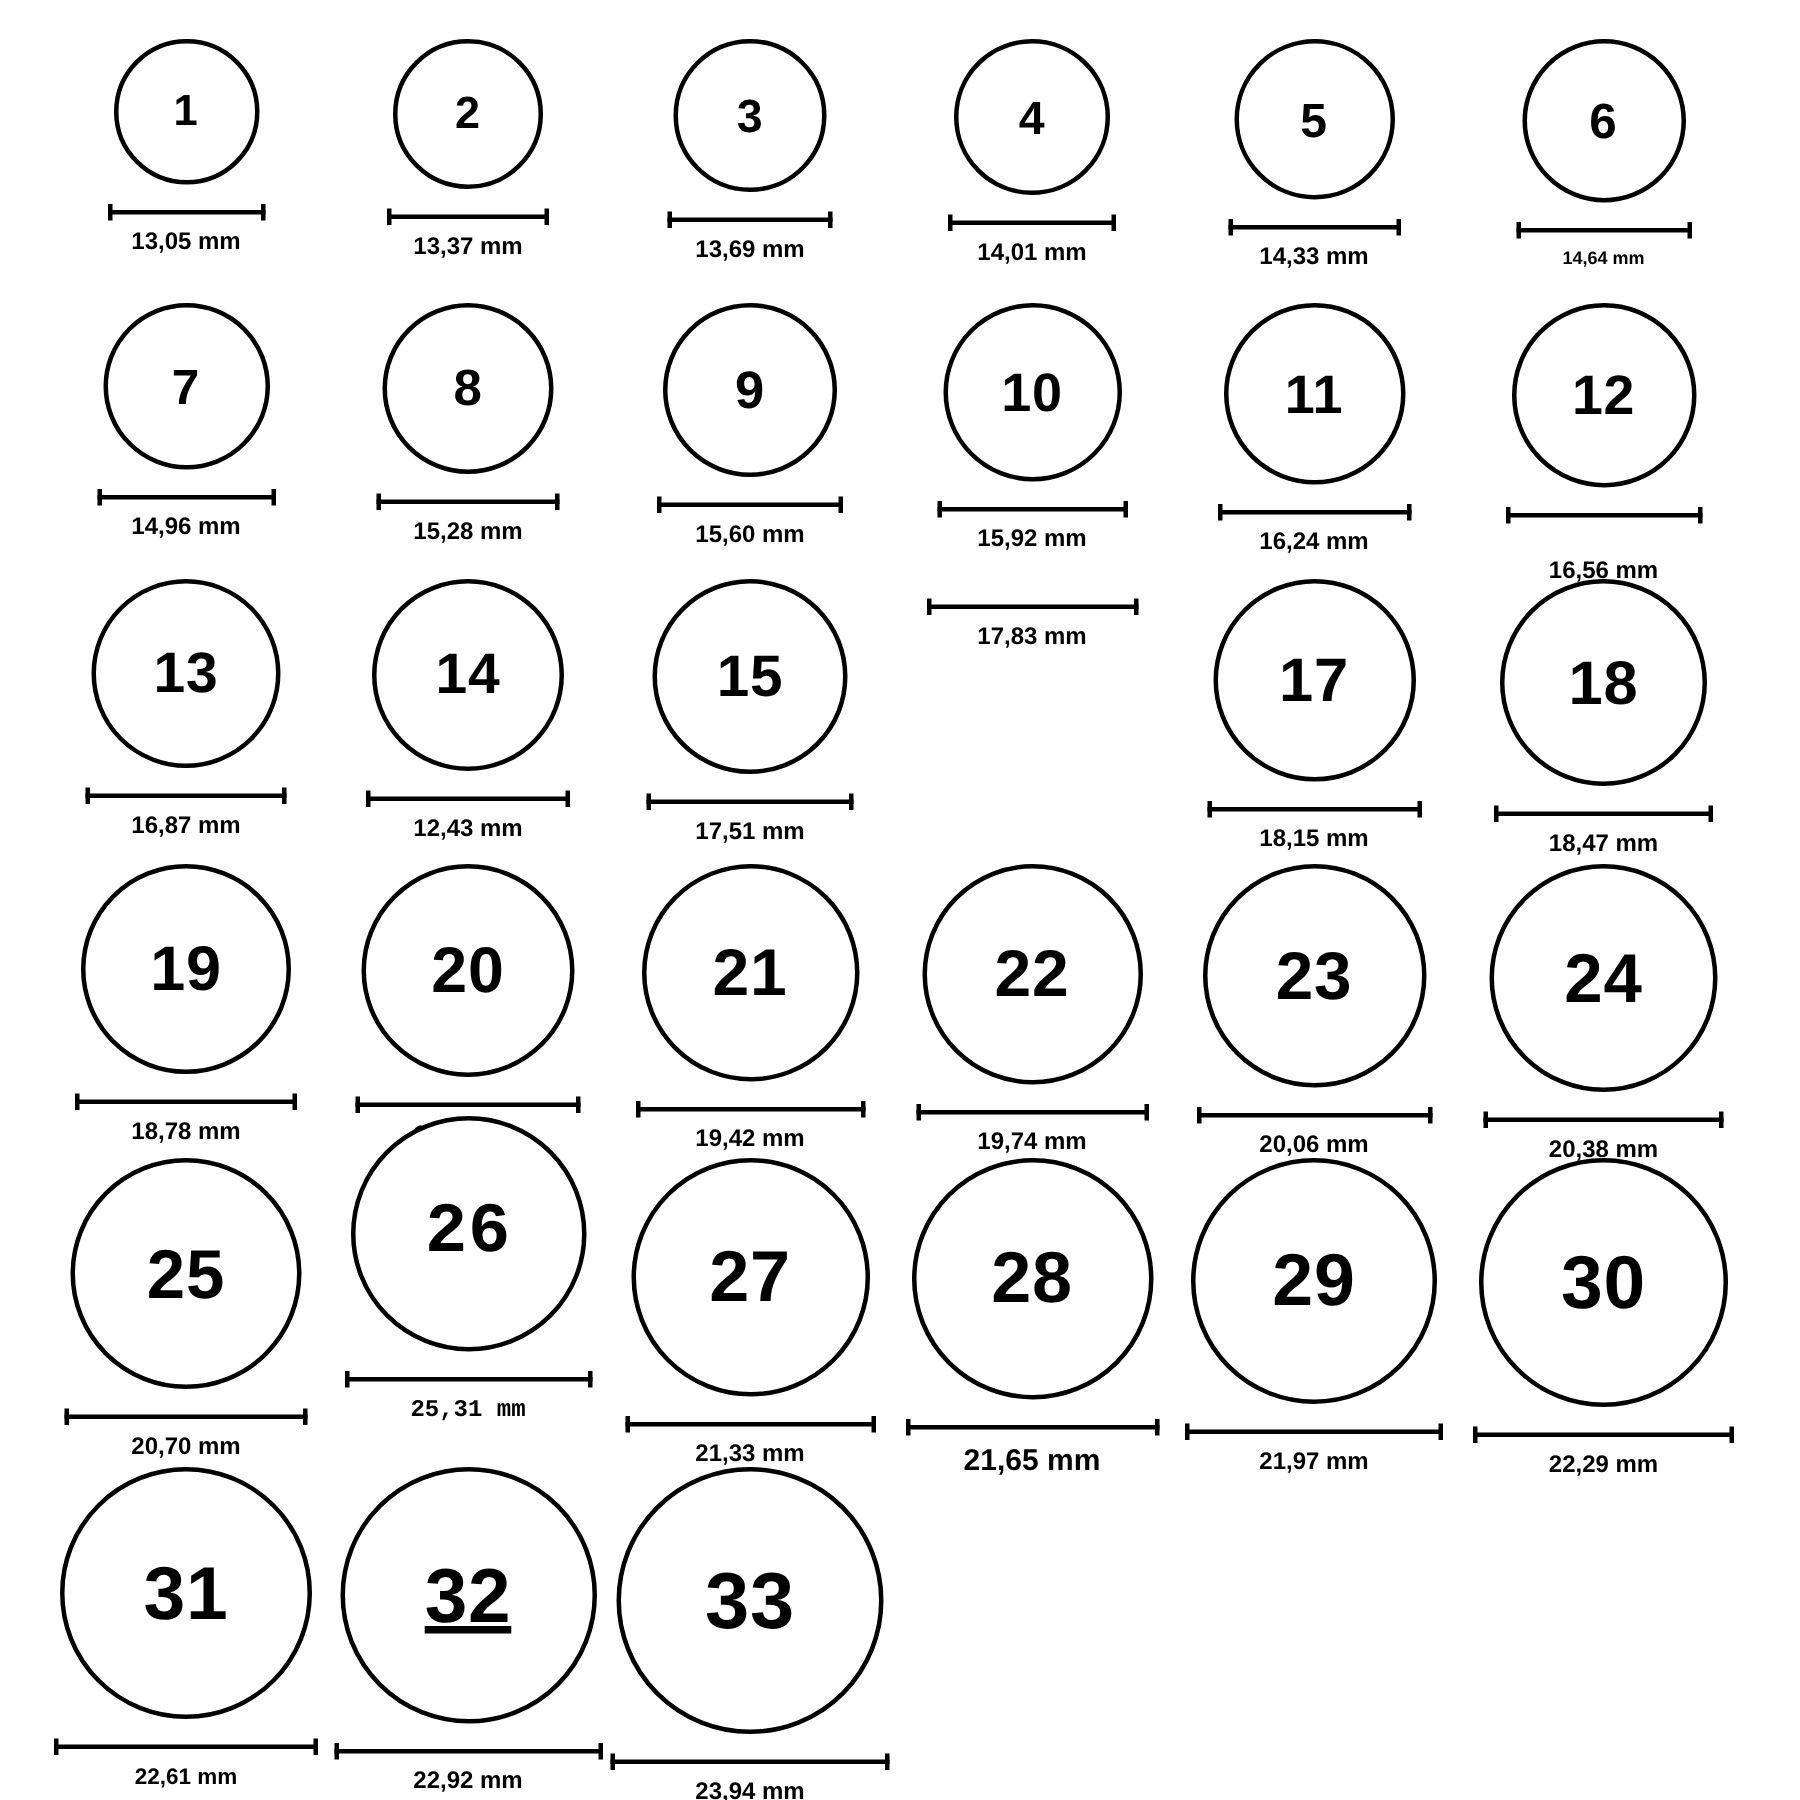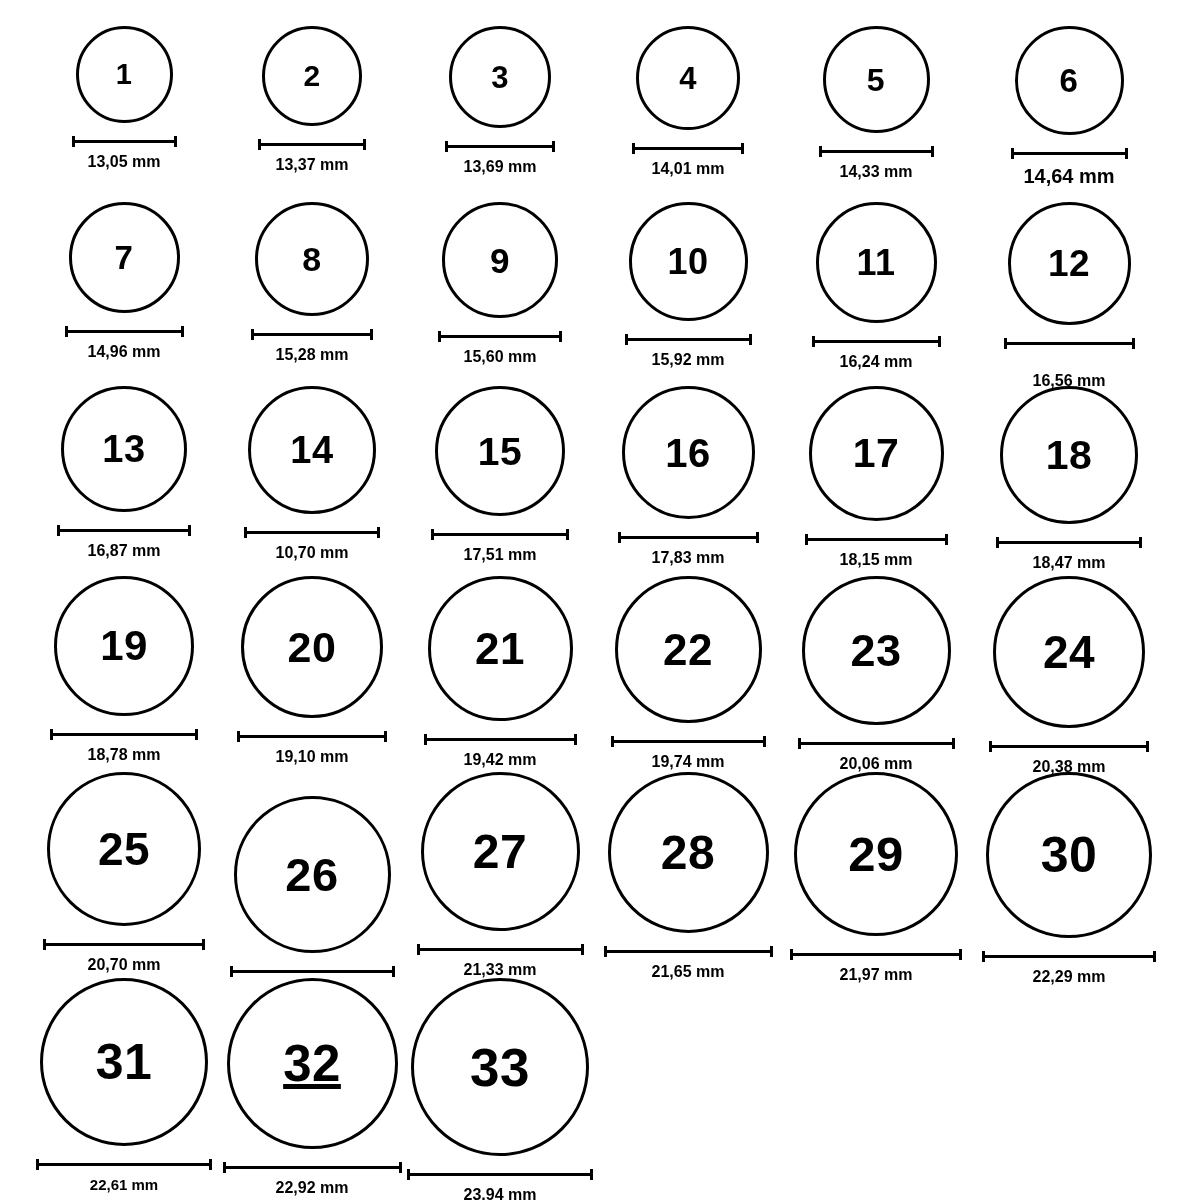--- a/index.html
+++ b/index.html
@@ -145,21 +145,21 @@
     <div class="ring-cell" style="width: 180px; left: 979px; top: 26px;">
       <div class="ring-circle" style="width: 109px; height: 109px;">
         <span class="ring-number" style="font-size: 33px;">6</span>
       </div>
       <div class="measure" style="width: 117px; margin-top: 12px;">
         <div class="measure-bar">
           <span class="cap-left"></span>
           <span class="cap-right"></span>
         </div>
       </div>
-      <div class="measure-label" style="font-size: 20px; margin-top: 7px;">14,64 mm</div>
+      <div class="measure-label" style="font-size: 12px; margin-top: 7px;">14,64 mm</div>
     </div>
     <div class="ring-cell" style="width: 180px; left: 34px; top: 202px;">
       <div class="ring-circle" style="width: 111px; height: 111px;">
         <span class="ring-number" style="font-size: 33px;">7</span>
       </div>
       <div class="measure" style="width: 119px; margin-top: 12px;">
         <div class="measure-bar">
           <span class="cap-left"></span>
           <span class="cap-right"></span>
         </div>
@@ -241,38 +241,35 @@
     <div class="ring-cell" style="width: 180px; left: 222px; top: 386px;">
       <div class="ring-circle" style="width: 128px; height: 128px;">
         <span class="ring-number" style="font-size: 38px;">14</span>
       </div>
       <div class="measure" style="width: 136px; margin-top: 12px;">
         <div class="measure-bar">
           <span class="cap-left"></span>
           <span class="cap-right"></span>
         </div>
       </div>
-      <div class="measure-label" style="font-size: 16px; margin-top: 7px;">10,70 mm</div>
+      <div class="measure-label" style="font-size: 16px; margin-top: 7px;">12,43 mm</div>
     </div>
     <div class="ring-cell" style="width: 180px; left: 410px; top: 386px;">
       <div class="ring-circle" style="width: 130px; height: 130px;">
         <span class="ring-number" style="font-size: 39px;">15</span>
       </div>
       <div class="measure" style="width: 138px; margin-top: 12px;">
         <div class="measure-bar">
           <span class="cap-left"></span>
           <span class="cap-right"></span>
         </div>
       </div>
       <div class="measure-label" style="font-size: 16px; margin-top: 7px;">17,51 mm</div>
     </div>
     <div class="ring-cell" style="width: 180px; left: 598px; top: 386px;">
-      <div class="ring-circle" style="width: 133px; height: 133px;">
-        <span class="ring-number" style="font-size: 40px;">16</span>
-      </div>
       <div class="measure" style="width: 141px; margin-top: 12px;">
         <div class="measure-bar">
           <span class="cap-left"></span>
           <span class="cap-right"></span>
         </div>
       </div>
       <div class="measure-label" style="font-size: 16px; margin-top: 7px;">17,83 mm</div>
     </div>
     <div class="ring-cell" style="width: 180px; left: 786px; top: 386px;">
       <div class="ring-circle" style="width: 135px; height: 135px;">
@@ -375,21 +372,21 @@
         <span class="ring-number" style="font-size: 46px;">25</span>
       </div>
       <div class="measure" style="width: 162px; margin-top: 12px;">
         <div class="measure-bar">
           <span class="cap-left"></span>
           <span class="cap-right"></span>
         </div>
       </div>
       <div class="measure-label" style="font-size: 16px; margin-top: 7px;">20,70 mm</div>
     </div>
-    <div class="ring-cell" style="width: 180px; left: 222px; top: 796px;">
+    <div class="ring-cell" style="width: 180px; left: 222px; top: 744px; font-family: Liberation Mono, monospace;">
       <div class="ring-circle" style="width: 157px; height: 157px;">
         <span class="ring-number" style="font-size: 47px;">26</span>
       </div>
       <div class="measure" style="width: 165px; margin-top: 12px;">
         <div class="measure-bar">
           <span class="cap-left"></span>
           <span class="cap-right"></span>
         </div>
       </div>
       <div class="measure-label" style="font-size: 16px; margin-top: 7px;">25,31 mm</div>
@@ -409,21 +406,21 @@
     <div class="ring-cell" style="width: 180px; left: 598px; top: 772px;">
       <div class="ring-circle" style="width: 161px; height: 161px;">
         <span class="ring-number" style="font-size: 48px;">28</span>
       </div>
       <div class="measure" style="width: 169px; margin-top: 12px;">
         <div class="measure-bar">
           <span class="cap-left"></span>
           <span class="cap-right"></span>
         </div>
       </div>
-      <div class="measure-label" style="font-size: 16px; margin-top: 7px; text-align: right;">21,65 mm</div>
+      <div class="measure-label" style="font-size: 20px; margin-top: 7px; text-align: right;">21,65 mm</div>
     </div>
     <div class="ring-cell" style="width: 180px; left: 786px; top: 772px;">
       <div class="ring-circle" style="width: 164px; height: 164px;">
         <span class="ring-number" style="font-size: 49px;">29</span>
       </div>
       <div class="measure" style="width: 172px; margin-top: 12px;">
         <div class="measure-bar">
           <span class="cap-left"></span>
           <span class="cap-right"></span>
         </div>

